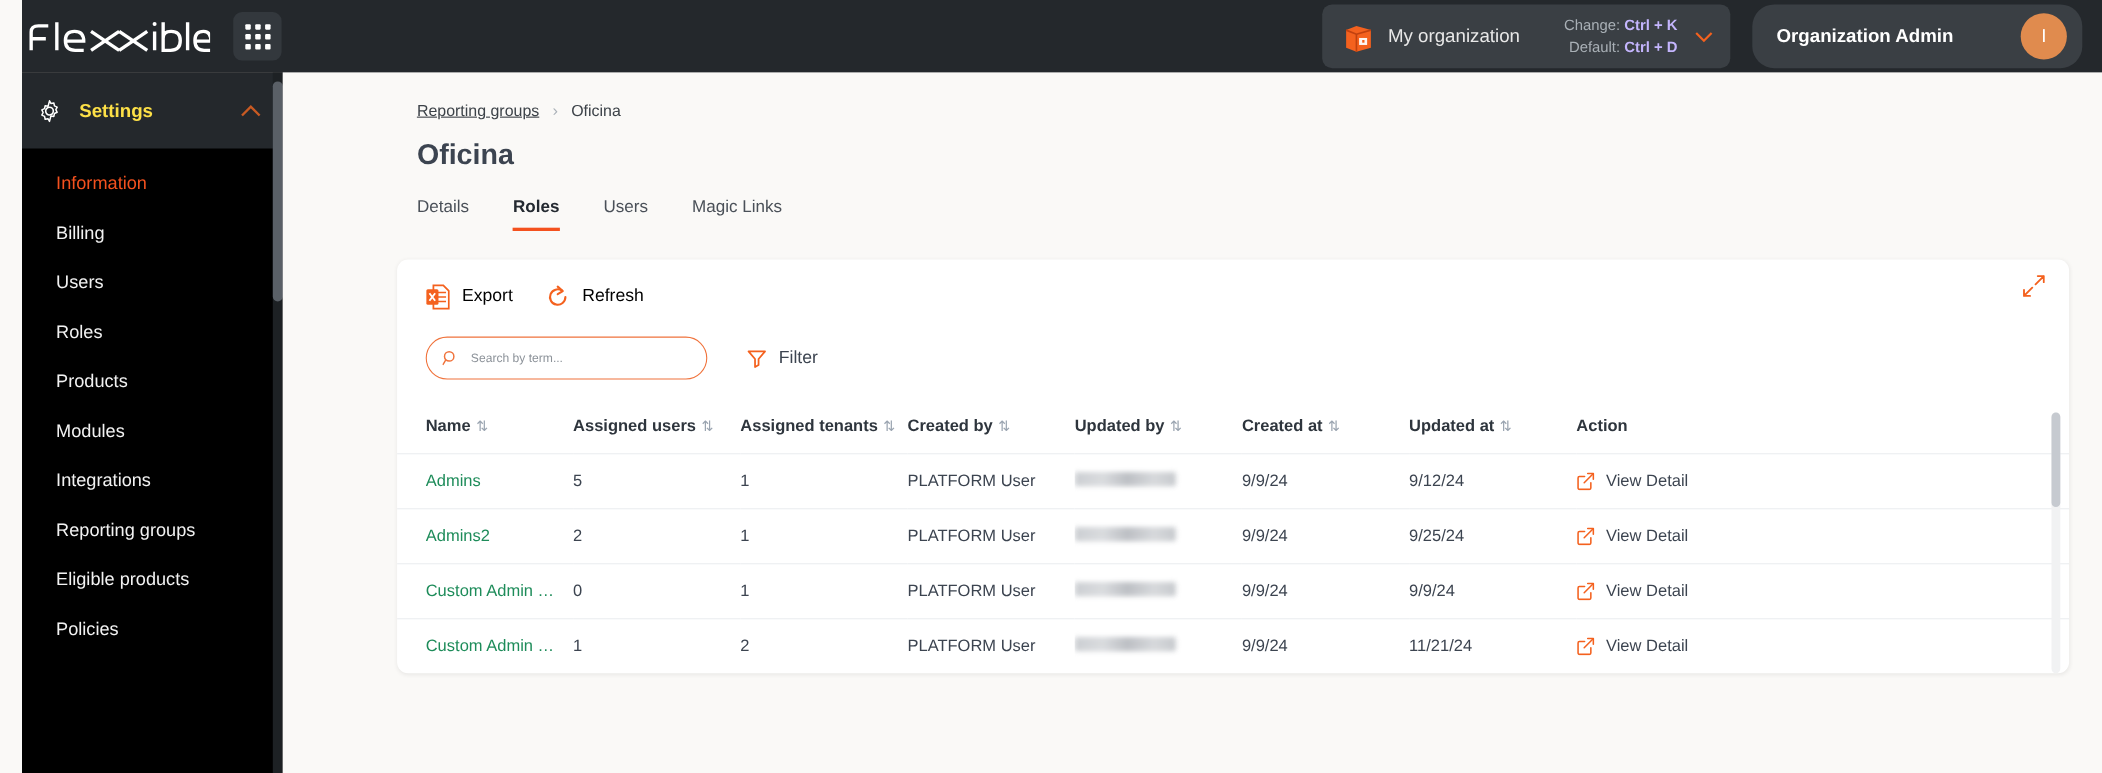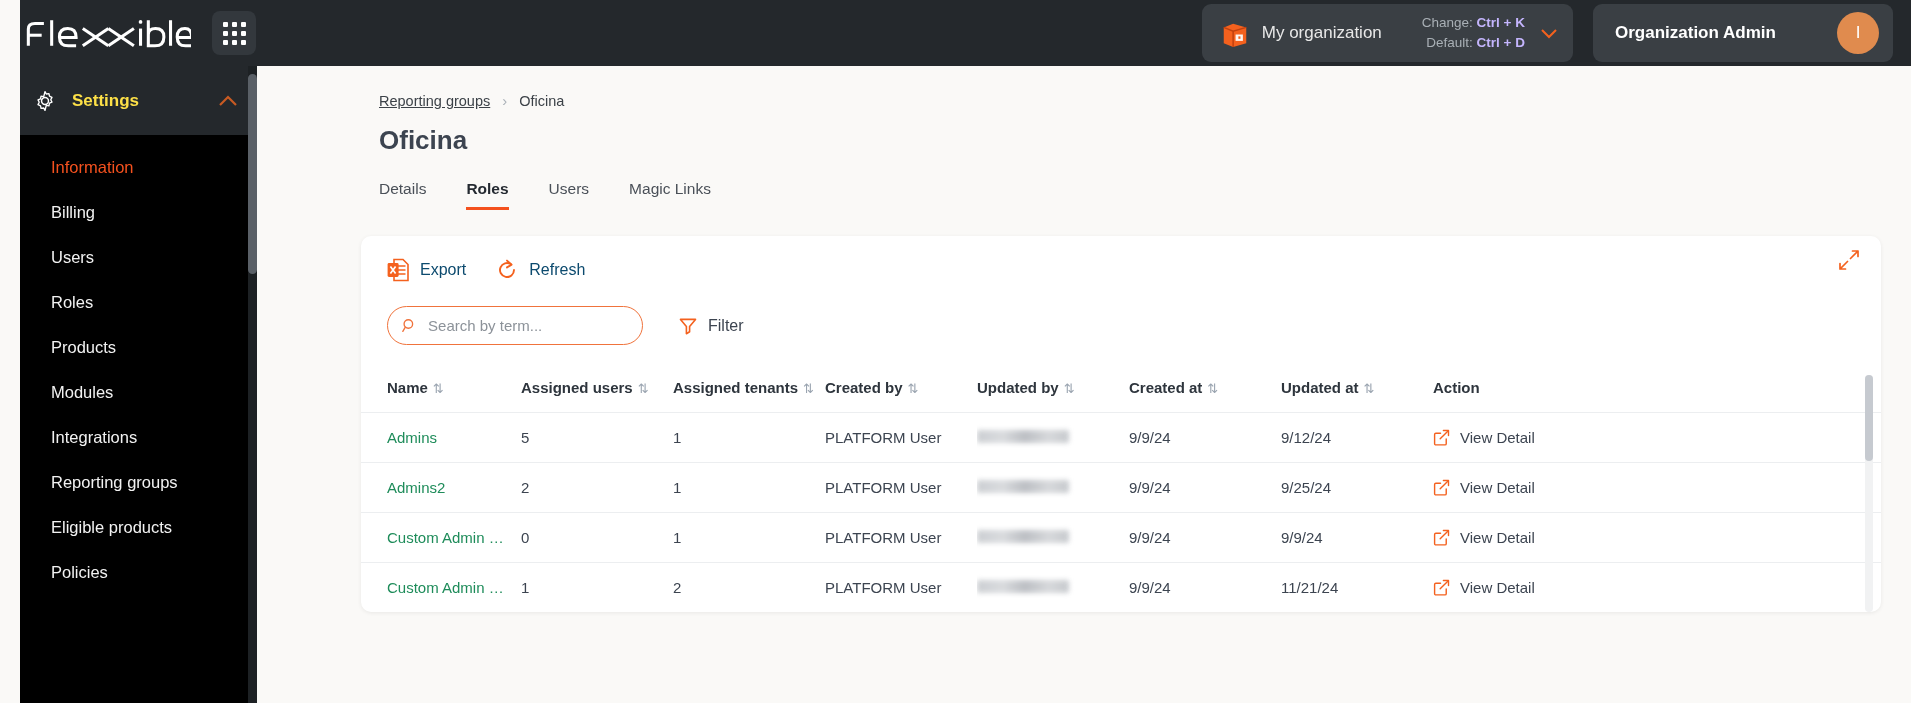--- a/index.html
+++ b/index.html
@@ -32,21 +32,21 @@
     padding: 0 14px 0 18px; cursor: pointer; margin-right: 20px;
   }
   .box-icon { width: 30px; height: 30px; margin-right: 12px; flex: 0 0 30px; }
   .org-name { color: #e8e8e8; font-size: 17px; white-space: nowrap; }
   .org-shortcuts { margin-left: 40px; text-align: right; line-height: 1.45; }
   .org-shortcuts div { font-size: 13.5px; color: #a9b0b6; white-space: nowrap; }
   .org-shortcuts b { color: #c4b5fd; font-weight: bold; }
   .chev-down { margin-left: 14px; }
 
   .admin-chip {
-    background: #3a3f44; border-radius: 9px; height: 58px; display: flex; align-items: center;
+    background: #3a3f44; border-radius: 20px; height: 58px; display: flex; align-items: center;
     padding: 0 14px 0 22px; cursor: pointer; margin-right: 18px; min-width: 300px;
   }
   .admin-title { color: #ffffff; font-size: 17px; font-weight: bold; white-space: nowrap; }
   .avatar {
     width: 42px; height: 42px; border-radius: 50%; background: #e08b4e; color: #fff;
     display: flex; align-items: center; justify-content: center; font-size: 17px;
     margin-left: auto; flex: 0 0 42px;
   }
 
   
@@ -93,30 +93,30 @@
     cursor: pointer; border-bottom: 3px solid transparent;
   }
   .tab.active { color: #242a31; font-weight: bold; border-bottom-color: #f4511e; }
 
   .card {
     margin: 26px 30px 0 104px; background: #ffffff; border-radius: 10px;
     box-shadow: 0 1px 4px rgba(0,0,0,.07); padding: 22px 0 0 0; position: relative;
   }
   .card-tools { display: flex; align-items: center; padding: 0 26px; }
   .tool { display: flex; align-items: center; margin-right: 30px; cursor: pointer; }
-  .tool .t-label { font-size: 16px; color: #0c4a6e; margin-left: 11px; }
+  .tool .t-label { font-size: 16px; color: #000000; margin-left: 11px; }
   .expand-btn { position: absolute; right: 22px; top: 14px; cursor: pointer; }
 
   .filter-row { display: flex; align-items: center; padding: 0 26px; margin-top: 24px; }
   .search-box {
     width: 256px; height: 39px; border: 1.6px solid #f0733c; border-radius: 20px;
     display: flex; align-items: center; padding: 0 14px; background: #fff;
   }
   .search-box input {
-    border: 0; outline: 0; font-size: 15px; color: #6a7178; margin-left: 11px;
+    border: 0; outline: 0; font-size: 11px; color: #6a7178; margin-left: 11px;
     width: 100%; font-family: "Liberation Sans", sans-serif; background: transparent;
   }
   .search-box input::placeholder { color: #8c9299; }
   .filter-btn { display: flex; align-items: center; margin-left: 36px; cursor: pointer; }
   .filter-btn span { font-size: 16px; color: #3c4450; margin-left: 11px; }
 
   .table-wrap { margin-top: 22px; position: relative; }
   table { width: 100%; border-collapse: collapse; table-layout: fixed; }
   th {
     text-align: left; font-size: 15px; color: #2e353d; font-weight: bold;

